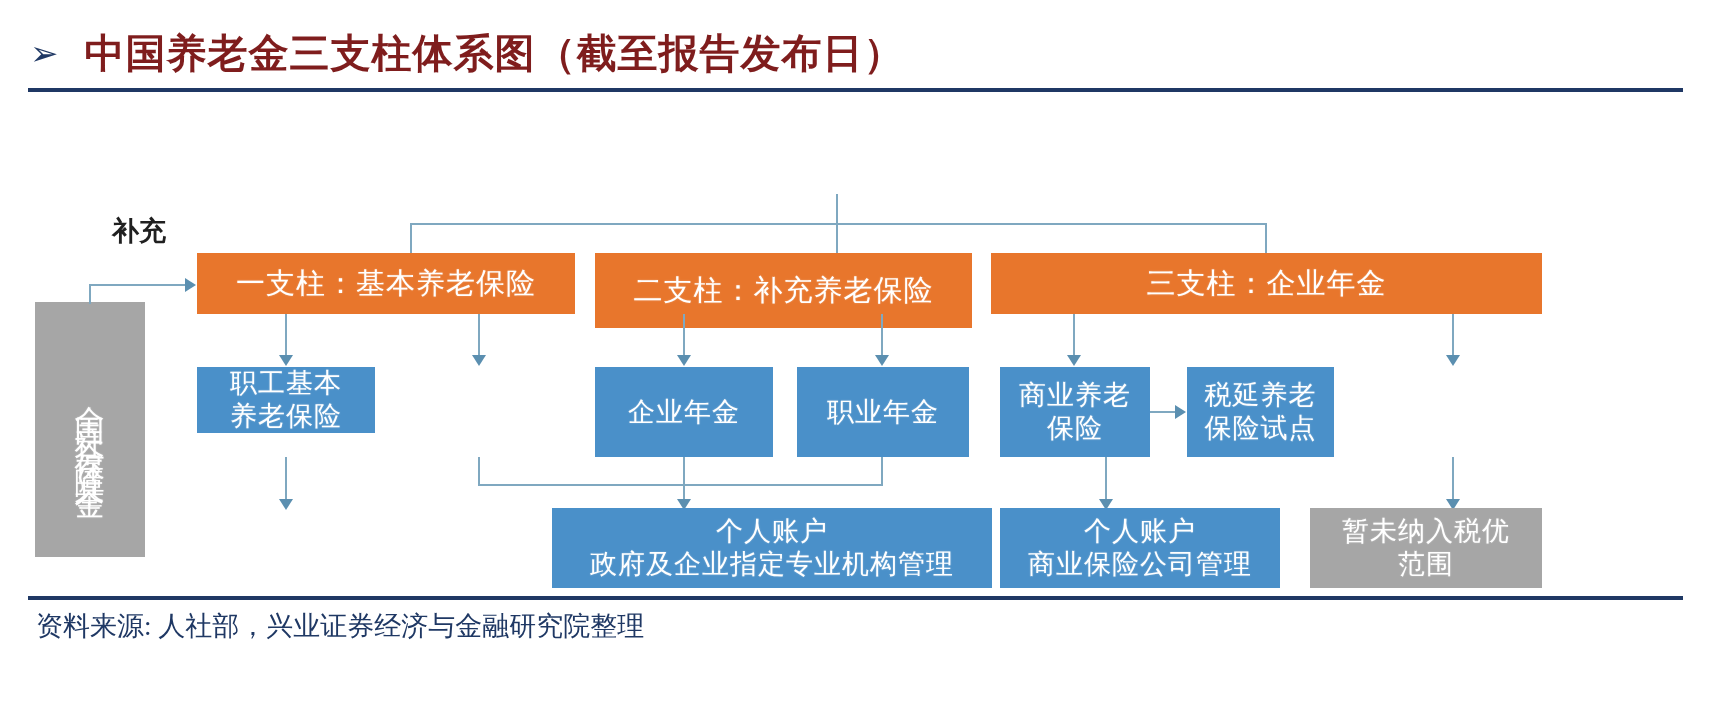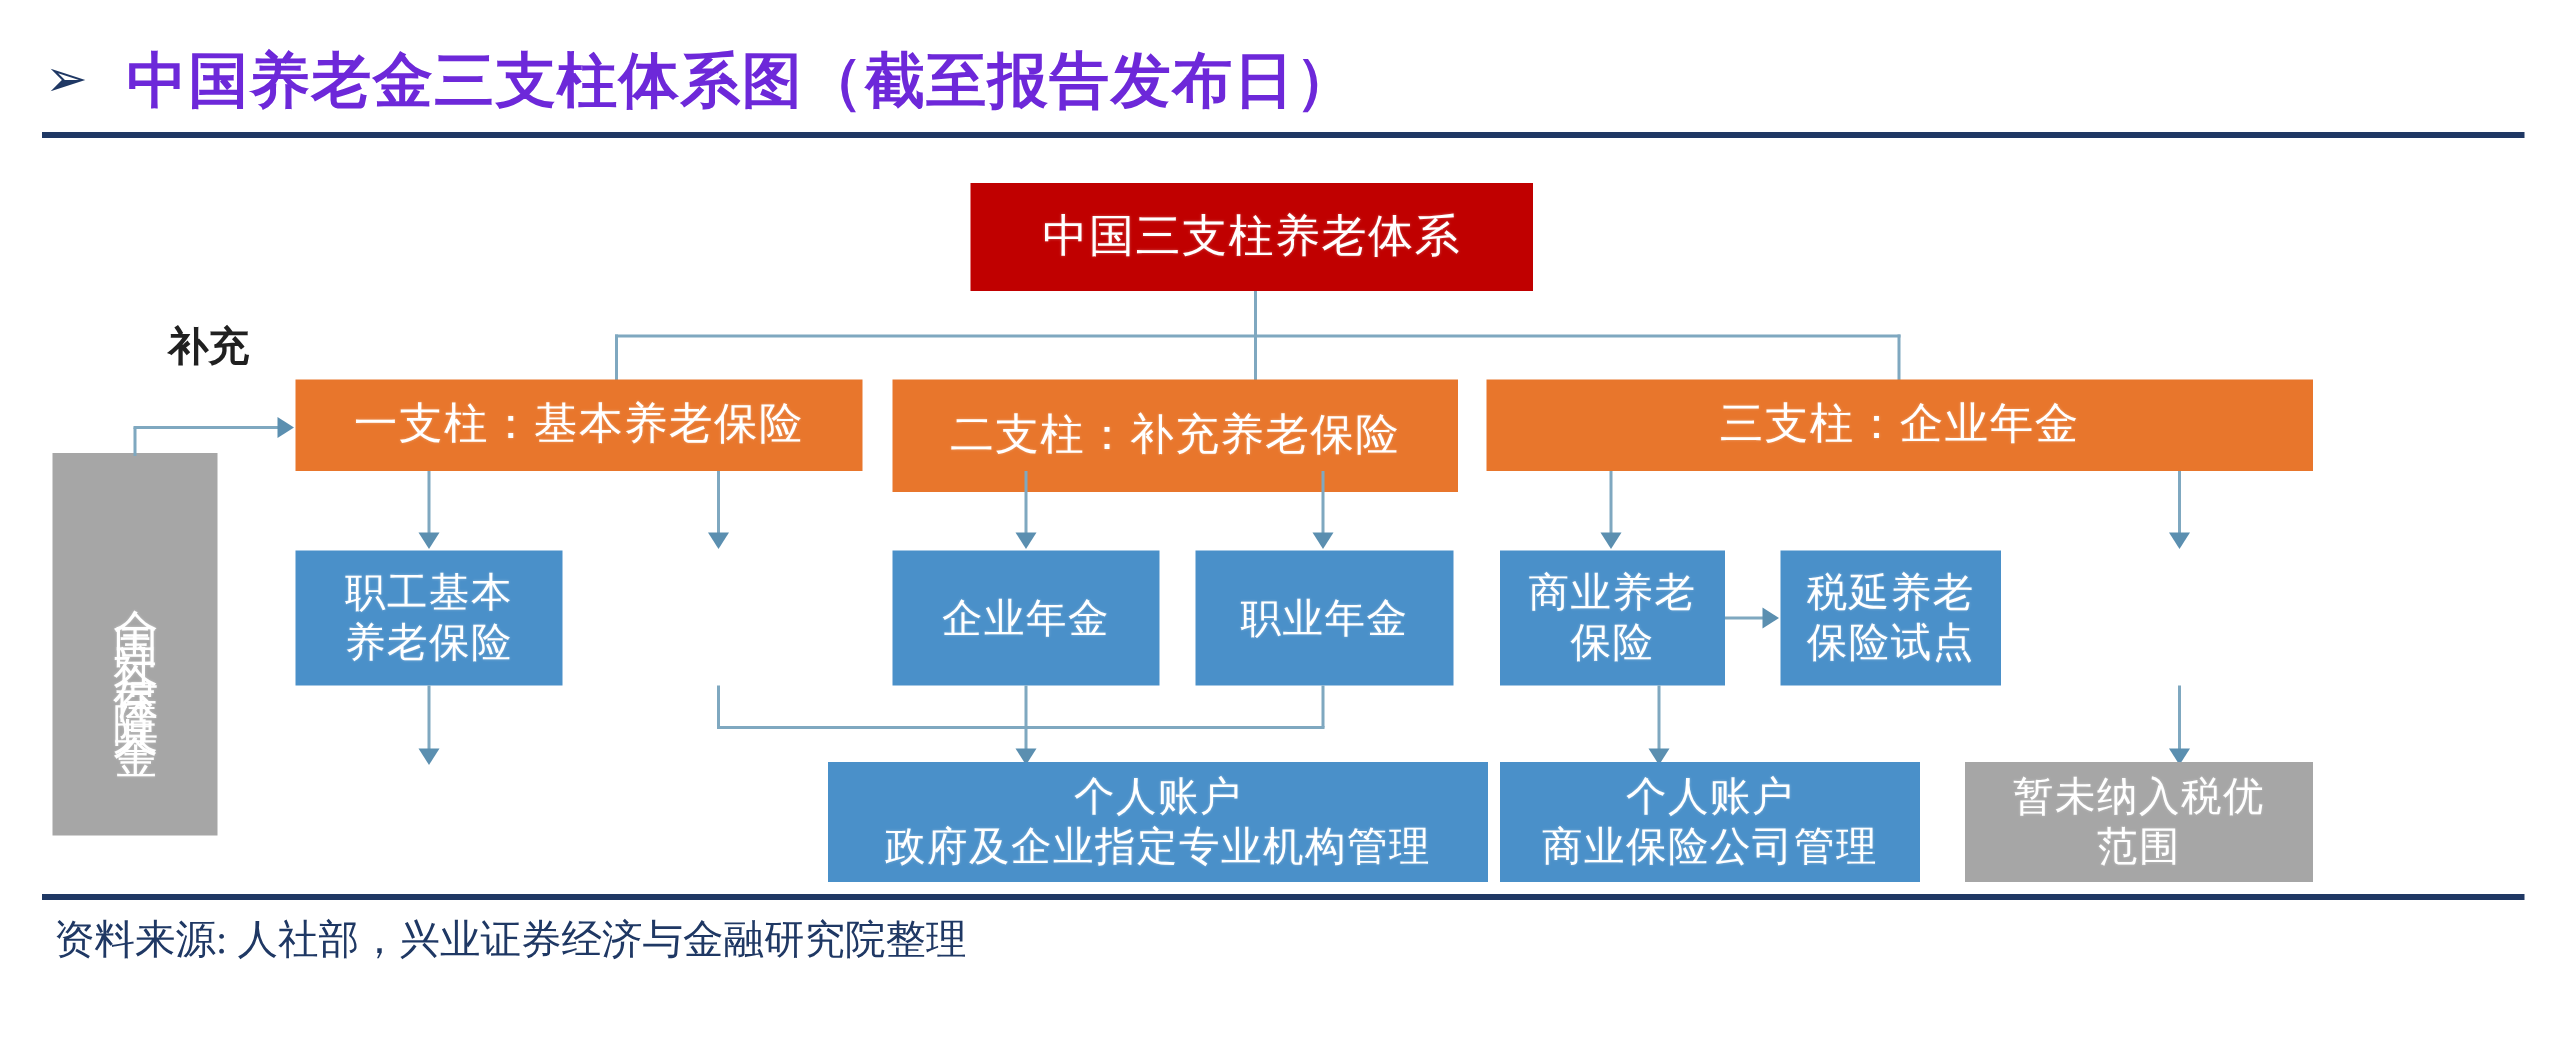--- a/index.html
+++ b/index.html
@@ -29,21 +29,21 @@
     align-items: center;
   }
   .title-marker {
     color: #1F3864;
     font-size: 34px;
     line-height: 1;
     margin-right: 26px;
     font-family: "DejaVu Sans", sans-serif;
   }
   .title-text {
-    color: #6d28d9;
+    color: #7f1d1d;
     font-size: 40px;
     font-weight: bold;
     letter-spacing: 1px;
     white-space: nowrap;
     font-family: "Liberation Serif", "DejaVu Serif", serif;
   }
   .title-rule {
     position: absolute;
     left: 28px;
     top: 88px;
@@ -134,21 +134,20 @@
 <body>
 
 <div id="page">
 
   <div class="title-row">
     <span class="title-marker">➢</span>
     <span class="title-text">中国养老金三支柱体系图（截至报告发布日）</span>
   </div>
   <div class="title-rule"></div>
 
-  <div class="node red" style="left:647px; top:122px; width:375px; height:72px; font-size:30px;">中国三支柱养老体系</div>
 
   <div class="line v" style="left:836px; top:194px; width:2px; height:30px;"></div>
 
   <div class="line h" style="left:410px; top:223px; width:857px; height:2px;"></div>
 
   <div class="line v" style="left:410px; top:223px; width:2px; height:31px;"></div>
   <div class="line v" style="left:836px; top:223px; width:2px; height:31px;"></div>
   <div class="line v" style="left:1265px; top:223px; width:2px; height:31px;"></div>
 
   <div class="node orange" style="left:197px; top:253px; width:378px; height:61px; font-size:29px;">一支柱：基本养老保险</div>
@@ -170,21 +169,21 @@
   <div class="line v" style="left:683px; top:314px; width:2px; height:42px;"></div>
   <div class="arrow-down" style="left:677px; top:355px;"></div>
   <div class="line v" style="left:881px; top:314px; width:2px; height:42px;"></div>
   <div class="arrow-down" style="left:875px; top:355px;"></div>
 
   <div class="line v" style="left:1073px; top:314px; width:2px; height:42px;"></div>
   <div class="arrow-down" style="left:1067px; top:355px;"></div>
   <div class="line v" style="left:1452px; top:314px; width:2px; height:42px;"></div>
   <div class="arrow-down" style="left:1446px; top:355px;"></div>
 
-  <div class="node blue" style="left:197px; top:367px; width:178px; height:90px; font-size:27px;">职工基本
+  <div class="node blue" style="left:197px; top:367px; width:178px; height:66px; font-size:27px;">职工基本
 养老保险</div>
   <div class="node blue" style="left:595px; top:367px; width:178px; height:90px; font-size:27px;">企业年金</div>
   <div class="node blue" style="left:797px; top:367px; width:172px; height:90px; font-size:27px;">职业年金</div>
   <div class="node blue" style="left:1187px; top:367px; width:147px; height:90px; font-size:27px;">税延养老
 保险试点</div>
   <div class="node blue" style="left:1000px; top:367px; width:150px; height:90px; font-size:27px;">商业养老
 保险</div>
 
   <div class="line h" style="left:1150px; top:411px; width:26px; height:2px;"></div>
   <div class="arrow-right" style="left:1175px; top:405px;"></div>

